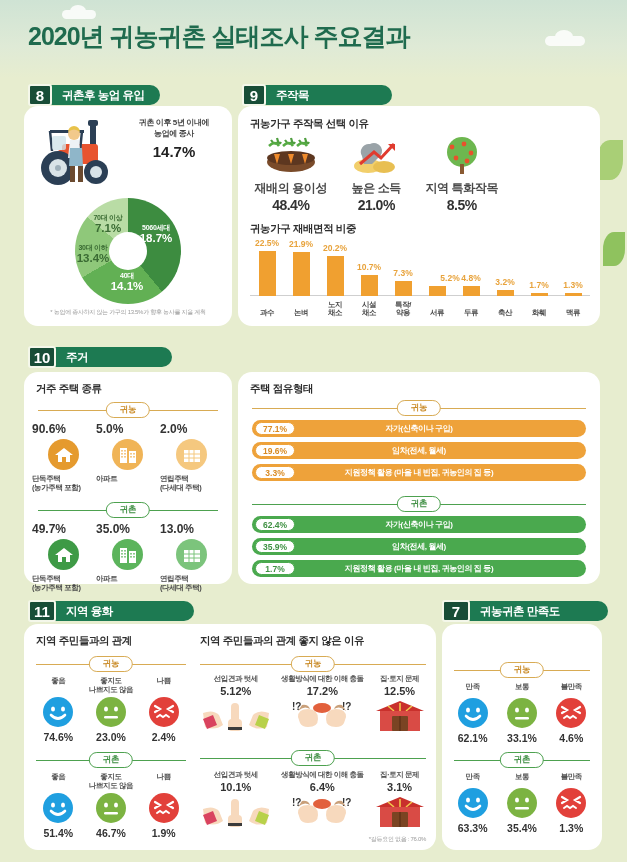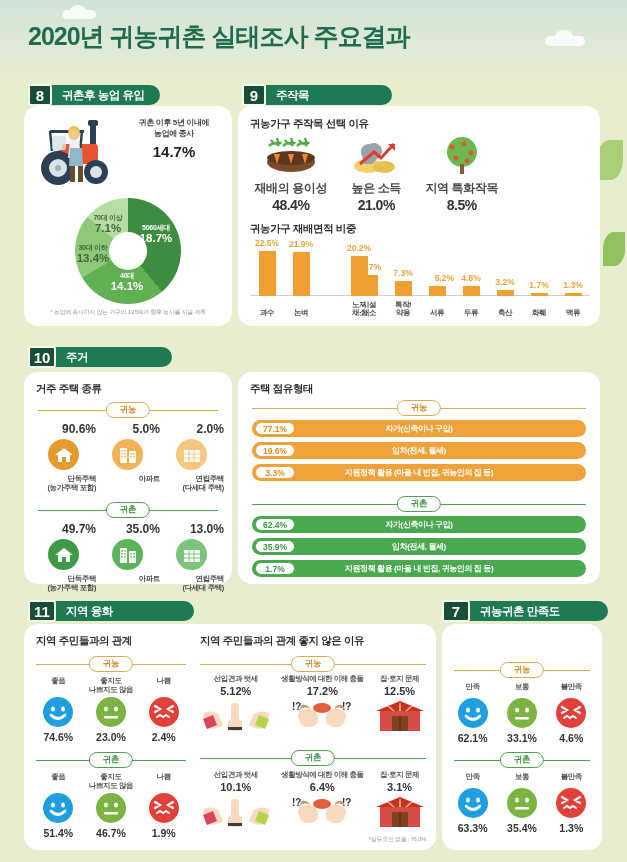--- a/index.html
+++ b/index.html
@@ -91,21 +91,21 @@
     display: flex; align-items: center; justify-content: center; padding: 0 5px;
   }
   .tbar .tlab { width: 100%; text-align: center; font-size: 8px; font-weight: 700;
                 color: #fff; letter-spacing: -0.4px; }
   .tbar.o { background: #eea23a; }
   .tbar.o .chip { border: 1.2px solid #eea23a; color: #d98b23; }
   .tbar.g { background: #4aa94e; }
   .tbar.g .chip { border: 1.2px solid #4aa94e; color: #3f9143; }
 
   
-  .hcell { text-align: right; }
+  .hcell { text-align: left; }
   .hval { font-size: 12px; font-weight: 700; color: #333; margin-bottom: 3px; }
   .hicon { width: 31px; height: 31px; margin: 0 auto 4px; border-radius: 50%;
            display:flex; align-items:center; justify-content:center; }
   .hlab { font-size: 7.5px; font-weight: 700; color: #4a4a4a; line-height: 1.25;
           letter-spacing: -0.4px; }
 
   
   .fcell { text-align: center; }
   .flab { font-size: 7.5px; font-weight: 700; color: #555; line-height: 1.2;
           letter-spacing: -0.4px; height: 19px; }
@@ -260,21 +260,21 @@
             <div>과수</div>
           </div>
         </div>
         <div class="bar-col" style="left: 34px; width: 34px; bottom: 0px; height: 78px;">
           <div class="bar-val" style="position: absolute; left: 0px; width: 34px; bottom: 67px;">21.9%</div>
           <div class="bar-rect" style="height: 44px; background: rgb(240, 160, 48); position: absolute; left: 8.5px; bottom: 22px;"></div>
           <div class="bar-cat" style="position: absolute; left: 0px; width: 34px; bottom: 0px;">
             <div>논벼</div>
           </div>
         </div>
-        <div class="bar-col" style="left: 68px; width: 34px; bottom: 0px; height: 78px; margin-left: 24px;">
+        <div class="bar-col" style="left: 68px; width: 34px; bottom: 0px; height: 78px;">
           <div class="bar-val" style="position: absolute; left: 0px; width: 34px; bottom: 63px;">20.2%</div>
           <div class="bar-rect" style="height: 40px; background: rgb(240, 160, 48); position: absolute; left: 8.5px; bottom: 22px;"></div>
           <div class="bar-cat" style="position: absolute; left: 0px; width: 34px; bottom: 0px;">
             <div>노지</div>
             <div>채소</div>
           </div>
         </div>
         <div class="bar-col" style="left: 102px; width: 34px; bottom: 0px; height: 78px;">
           <div class="bar-val" style="position: absolute; left: 0px; width: 34px; bottom: 44px;">10.7%</div>
           <div class="bar-rect" style="height: 21px; background: rgb(240, 160, 48); position: absolute; left: 8.5px; bottom: 22px;"></div>
@@ -285,21 +285,21 @@
         </div>
         <div class="bar-col" style="left: 136px; width: 34px; bottom: 0px; height: 78px;">
           <div class="bar-val" style="position: absolute; left: 0px; width: 34px; bottom: 38px;">7.3%</div>
           <div class="bar-rect" style="height: 15px; background: rgb(240, 160, 48); position: absolute; left: 8.5px; bottom: 22px;"></div>
           <div class="bar-cat" style="position: absolute; left: 0px; width: 34px; bottom: 0px;">
             <div>특작/</div>
             <div>약용</div>
           </div>
         </div>
         <div class="bar-col" style="left: 170px; width: 34px; bottom: 0px; height: 78px;">
-          <div class="bar-val" style="position: absolute; left: 0px; width: 34px; bottom: 33px; text-align: right;">5.2%</div>
+          <div class="bar-val" style="position: absolute; left: 13px; width: 34px; bottom: 33px;">5.2%</div>
           <div class="bar-rect" style="height: 10px; background: rgb(240, 160, 48); position: absolute; left: 8.5px; bottom: 22px;"></div>
           <div class="bar-cat" style="position: absolute; left: 0px; width: 34px; bottom: 0px;">
             <div>서류</div>
           </div>
         </div>
         <div class="bar-col" style="left: 204px; width: 34px; bottom: 0px; height: 78px;">
           <div class="bar-val" style="position: absolute; left: 0px; width: 34px; bottom: 33px;">4.8%</div>
           <div class="bar-rect" style="height: 10px; background: rgb(240, 160, 48); position: absolute; left: 8.5px; bottom: 22px;"></div>
           <div class="bar-cat" style="position: absolute; left: 0px; width: 34px; bottom: 0px;">
             <div>두류</div>

